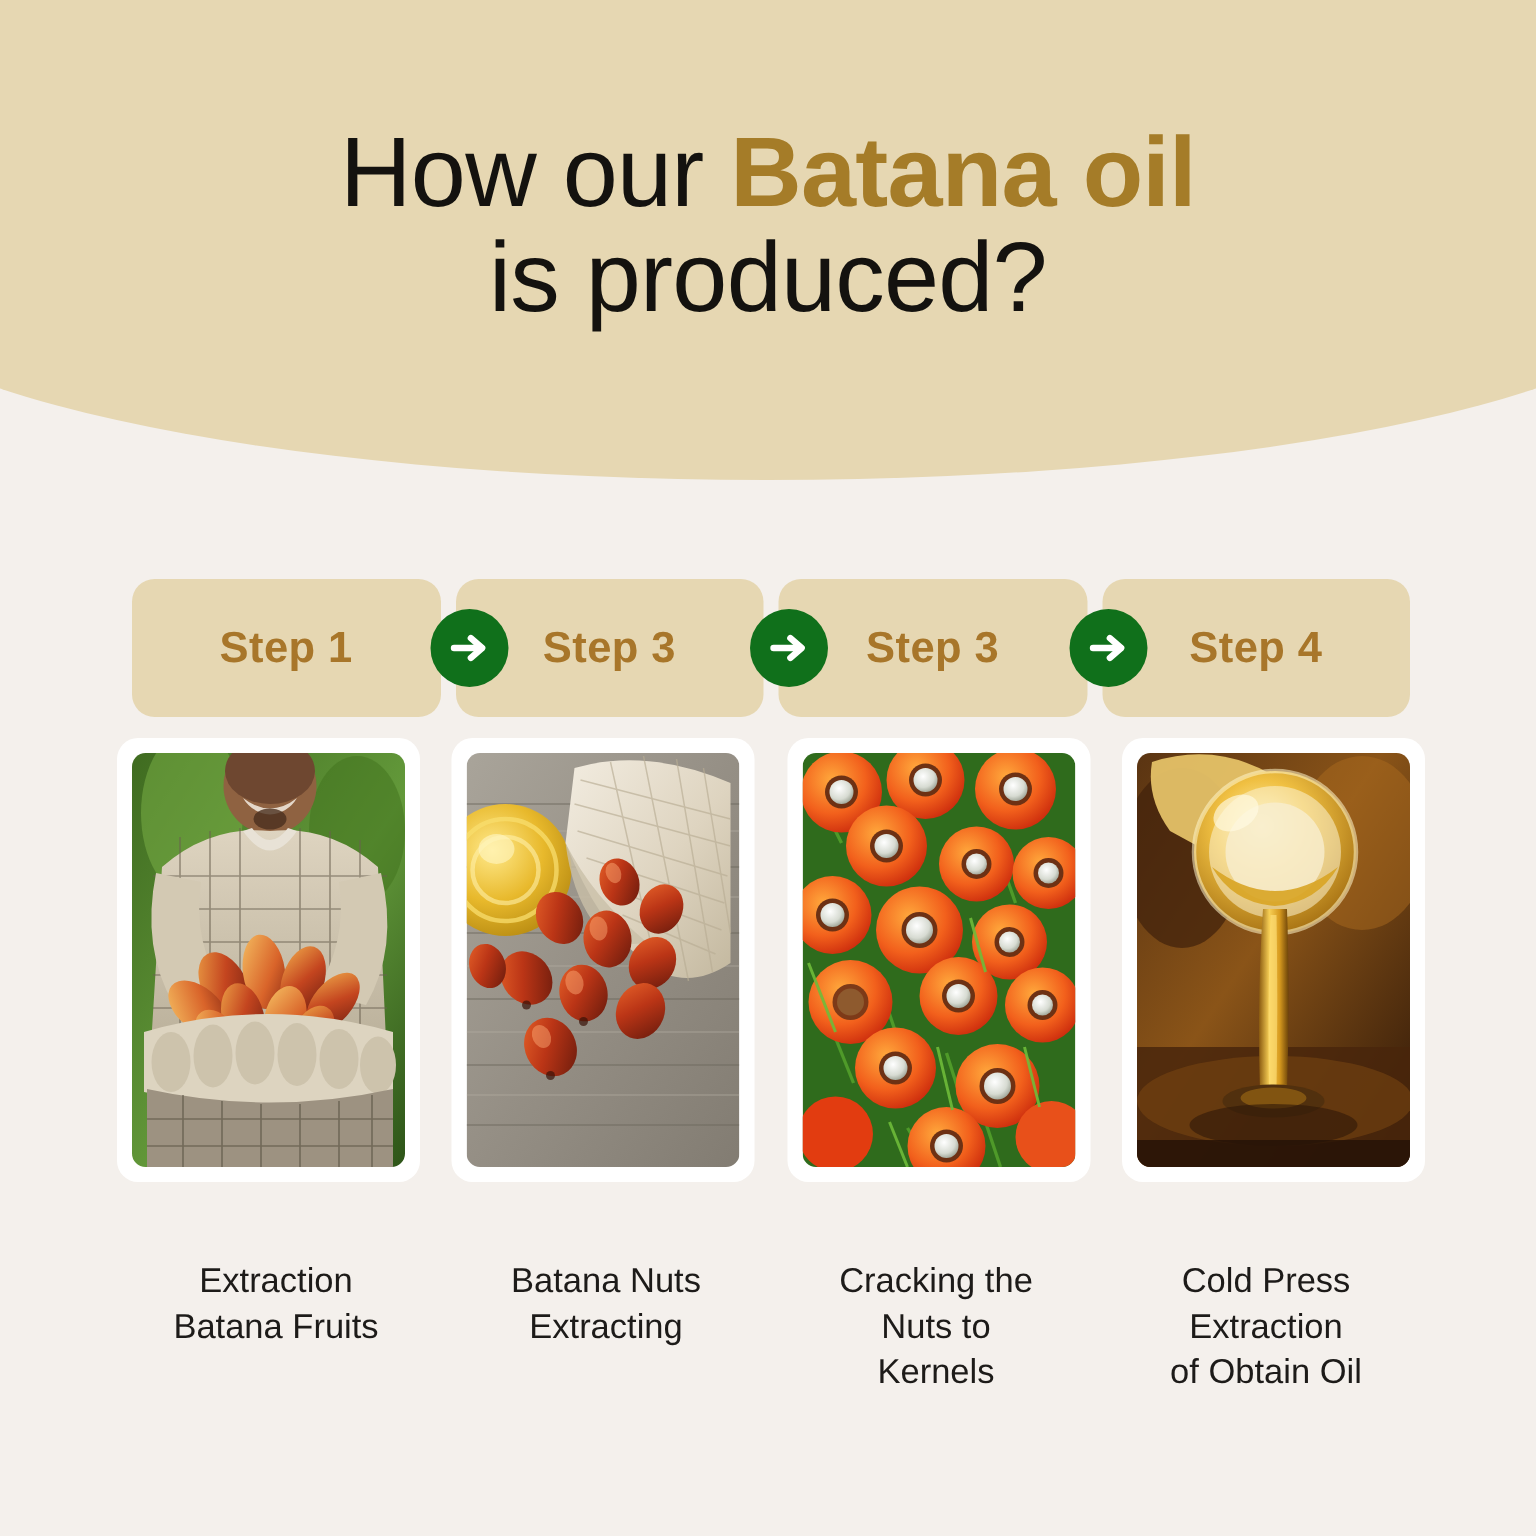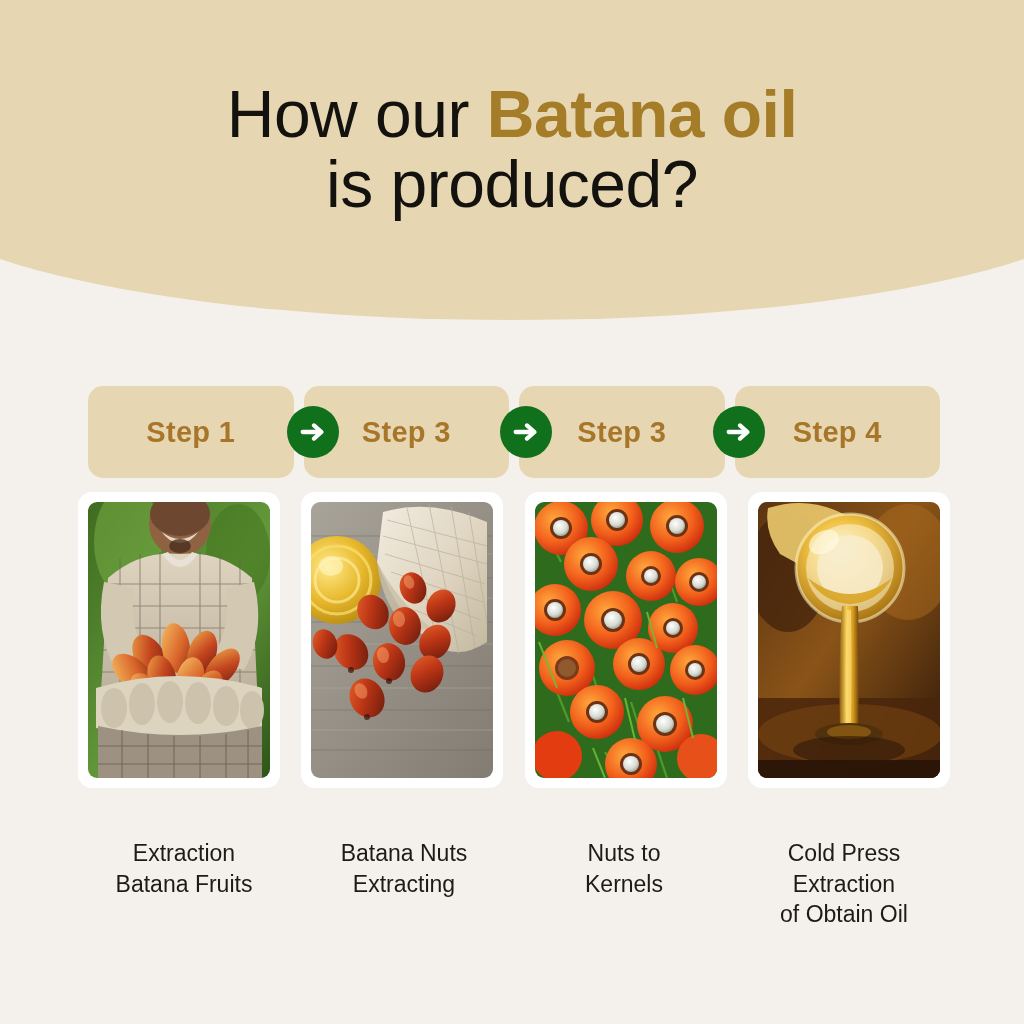--- a/index.html
+++ b/index.html
@@ -510,20 +510,21 @@
   <div class="captions-row">
     <div class="caption">
       <div>Extraction</div>
       <div>Batana Fruits</div>
     </div>
     <div class="caption">
       <div>Batana Nuts</div>
       <div>Extracting</div>
     </div>
     <div class="caption">
+      <div>Cracking the</div>
       <div>Nuts to</div>
       <div>Kernels</div>
     </div>
     <div class="caption">
       <div>Cold Press</div>
       <div>Extraction</div>
       <div>of Obtain Oil</div>
     </div>
   </div>
 

